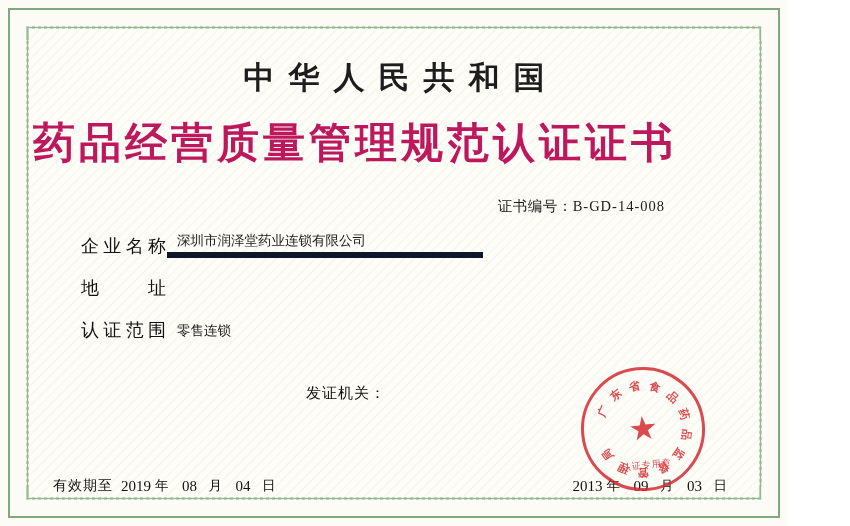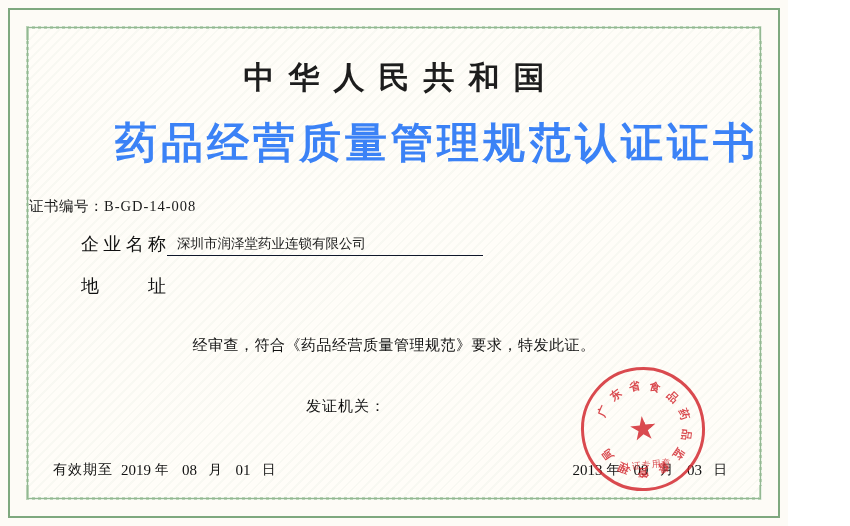--- a/index.html
+++ b/index.html
@@ -63,31 +63,33 @@
     margin-top: 28px;
     font-size: 31px;
     letter-spacing: 14px;
     color: #1d1d1d;
     font-weight: 700;
     text-indent: 14px;
     font-family: "Liberation Serif", serif;
   }
 
   .main-title {
-    text-align: right;
+    text-align: left;
     margin-top: 16px;
     font-size: 42px;
     font-weight: 700;
     letter-spacing: 4px;
-    color: #3b82f6;
+    color: #be185d;
     text-indent: 4px;
   }
 
   .cert-no {
     margin-top: 26px;
+    text-align: right;
+    padding-right: 94px;
     font-size: 14.5px;
     color: #1a1a1a;
     letter-spacing: 0.5px;
   }
   .cert-no .num {
     font-family: "Liberation Serif", serif;
     letter-spacing: 1px;
   }
 
   .fields {
@@ -107,21 +109,21 @@
     flex: 0 0 auto;
     text-align: justify;
     text-align-last: justify;
   }
   .field-value {
     flex: 0 0 auto;
     min-width: 300px;
     font-size: 13.5px;
     color: #1a1a1a;
     padding: 0 6px 2px 10px;
-    border-bottom: 1px solid #0f172a;
+    border-bottom: 6px solid #0f172a;
     line-height: 18px;
   }
   .field-value.no-rule {
     border-bottom: none;
   }
 
   .statement {
     margin-top: 38px;
     text-align: center;
     font-size: 15px;
@@ -135,21 +137,21 @@
     padding-right: 96px;
     font-size: 15px;
     color: #111;
     letter-spacing: 1px;
   }
 
   .bottom-row {
     position: absolute;
     left: 0;
     right: 0;
-    bottom: 18px;
+    bottom: 2px;
     display: flex;
     justify-content: space-between;
     align-items: flex-end;
     padding: 0 28px 0 24px;
     box-sizing: border-box;
     font-size: 14px;
     color: #111;
   }
   .date-group {
     display: flex;
@@ -244,34 +246,37 @@
     </div>
 
     <div class="fields">
       <div class="field-row">
         <span class="field-label">企业名称</span>
         <span class="field-value">深圳市润泽堂药业连锁有限公司</span>
       </div>
       <div class="field-row">
         <span class="field-label">地址</span>
       </div>
+      <div class="field-row">
+        <span class="field-label">认证范围</span>
+        <span class="field-value no-rule">零售连锁</span>
+      </div>
     </div>
 
-    <div class="statement">经审查，符合《药品经营质量管理规范》要求，特发此证。</div>
 
     <div class="issuer">发证机关：</div>
 
     <div class="bottom-row">
       <div class="date-group">
         <span class="lbl">有效期至</span>
         <span class="val">2019</span>
         <span class="unit">年</span>
         <span class="val">08</span>
         <span class="unit">月</span>
-        <span class="val">01</span>
+        <span class="val">04</span>
         <span class="unit">日</span>
       </div>
 
       <div class="date-group">
         <span class="val">2013</span>
         <span class="unit">年</span>
         <span class="val">09</span>
         <span class="unit">月</span>
         <span class="val">03</span>
         <span class="unit">日</span>

